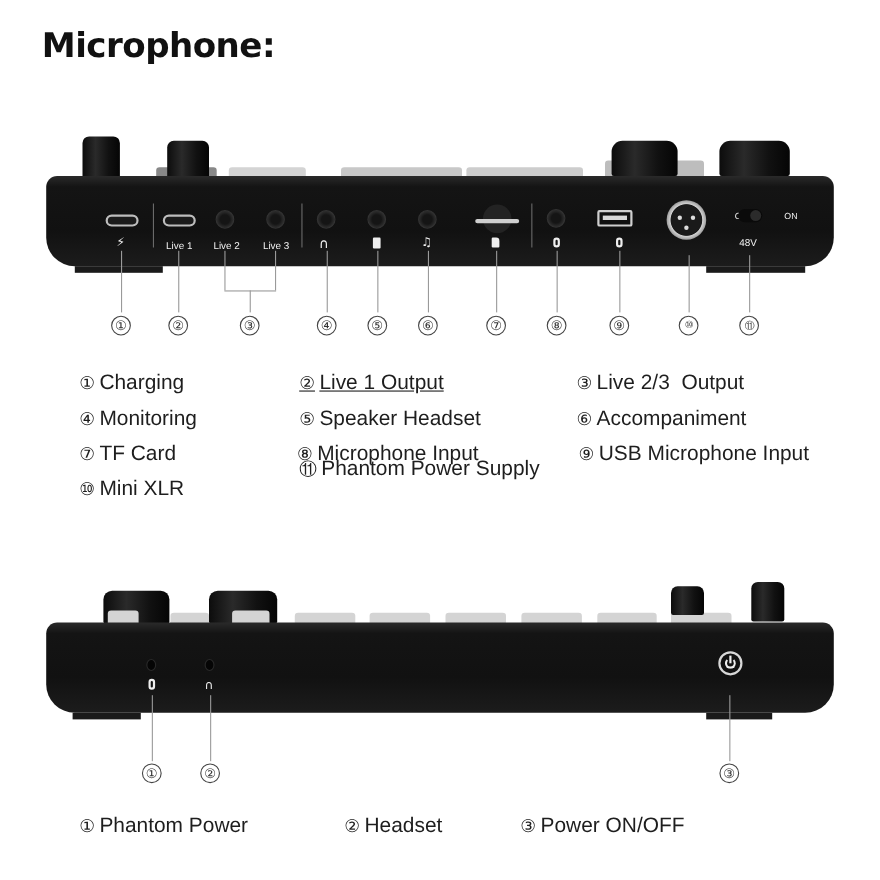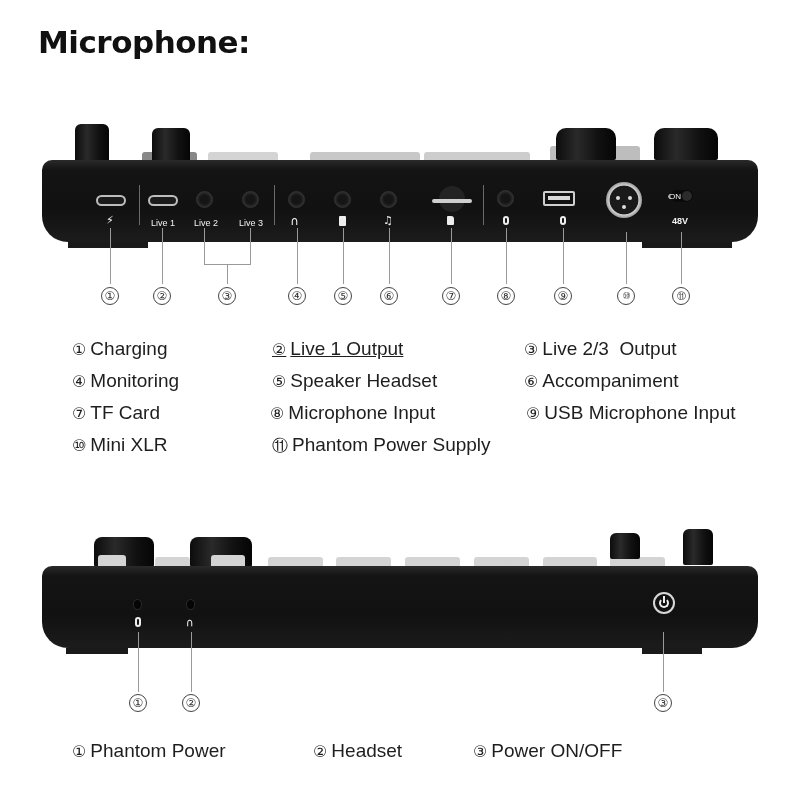--- a/index.html
+++ b/index.html
@@ -88,22 +88,22 @@
   <div class="abs usba" style="left:543px;top:191px;"></div>
   <div class="abs" style="left:560px;top:216px;width:6px;height:9px;border:2px solid #eee;border-radius:3px;"></div>
 
   <div class="abs xlr" style="left:606px;top:182px;">
     <div class="pin" style="left:10px;top:14px;"></div>
     <div class="pin" style="left:22px;top:14px;"></div>
     <div class="pin" style="left:16px;top:23px;"></div>
   </div>
   <div class="abs port-label" style="left:652px;top:192px;font-size:8px;margin-left:16px;">OFF</div>
   <div class="abs switch" style="left:671px;top:190px;"></div>
-  <div class="abs port-label" style="left:669px;top:192px;font-size:8px;">ON</div>
-  <div class="abs port-label" style="left:672px;top:216px;font-size:9px;font-weight:bold;">48V</div>
+  <div class="abs port-label" style="left:713px;top:192px;font-size:8px;">ON</div>
+  <div class="abs port-label" style="left:672px;top:216px;font-size:9px;font-weight:normal;">48V</div>
 </div>
 
 <div class="abs leader" style="left:110px;top:228px;height:56px;"></div>
 <div class="abs leader" style="left:162px;top:228px;height:56px;"></div>
 <div class="abs leader" style="left:204px;top:228px;height:36px;"></div>
 <div class="abs leader" style="left:250px;top:228px;height:36px;"></div>
 <div class="abs leader-h" style="left:204px;top:264px;width:47px;"></div>
 <div class="abs leader" style="left:227px;top:264px;height:20px;"></div>
 <div class="abs leader" style="left:297px;top:228px;height:56px;"></div>
 <div class="abs leader" style="left:343px;top:228px;height:56px;"></div>
@@ -133,21 +133,21 @@
 
   <div class="abs legend" style="left:72px;top:370px;"><span class="mark">④</span><span>Monitoring</span></div>
   <div class="abs legend" style="left:272px;top:370px;"><span class="mark">⑤</span><span>Speaker Headset</span></div>
   <div class="abs legend" style="left:524px;top:370px;"><span class="mark">⑥</span><span>Accompaniment</span></div>
 
   <div class="abs legend" style="left:72px;top:402px;"><span class="mark">⑦</span><span>TF Card</span></div>
   <div class="abs legend" style="left:270px;top:402px;"><span class="mark">⑧</span><span>Microphone Input</span></div>
   <div class="abs legend" style="left:526px;top:402px;"><span class="mark">⑨</span><span>USB Microphone Input</span></div>
 
   <div class="abs legend" style="left:72px;top:434px;"><span class="mark">⑩</span><span>Mini XLR</span></div>
-  <div class="abs legend" style="left:272px;top:434px;"><span class="mark">⑪</span><span>Phantom Power Supply</span></div>
+  <div class="abs legend" style="left:272px;top:416px;"><span class="mark">⑪</span><span>Phantom Power Supply</span></div>
 </div>
 
 <div>
   <div class="abs knob" style="left:94px;top:537px;width:60px;height:30px;border-radius:8px 8px 2px 2px;"></div>
   <div class="abs cap" style="left:98px;top:555px;width:28px;height:12px;"></div>
   <div class="abs cap" style="left:155px;top:557px;width:35px;height:10px;"></div>
   <div class="abs knob" style="left:190px;top:537px;width:62px;height:30px;border-radius:8px 8px 2px 2px;"></div>
   <div class="abs cap" style="left:211px;top:555px;width:34px;height:12px;"></div>
   <div class="abs cap" style="left:268px;top:557px;width:55px;height:10px;"></div>
   <div class="abs cap" style="left:336px;top:557px;width:55px;height:10px;"></div>

